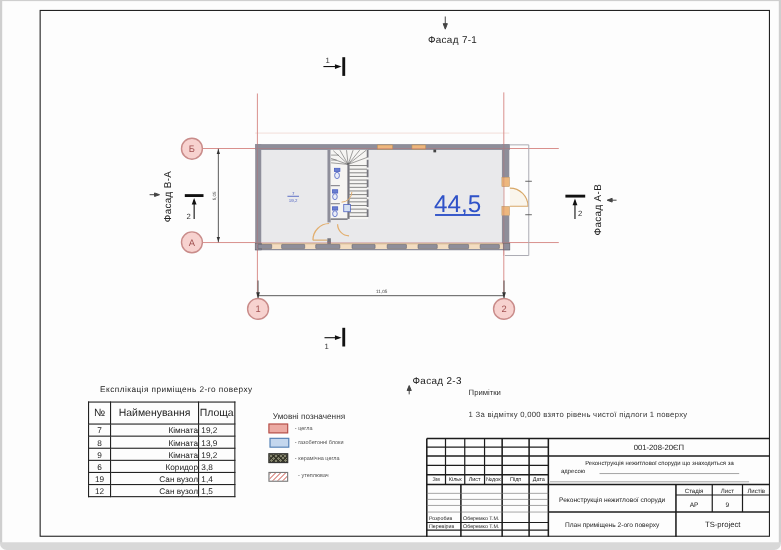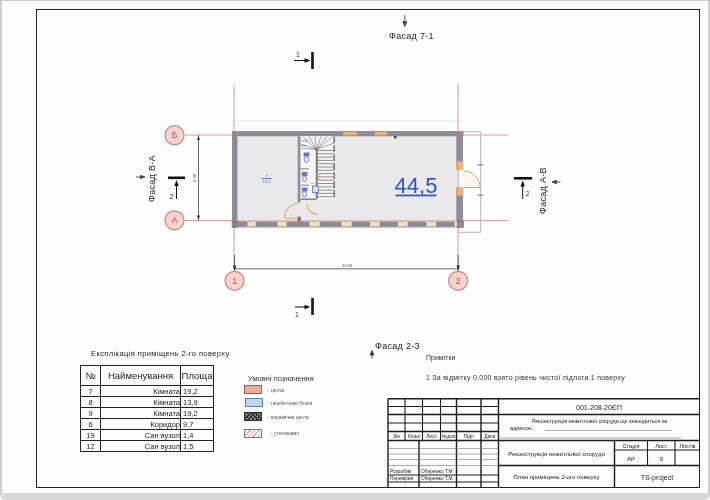--- a/index.html
+++ b/index.html
@@ -237,21 +237,21 @@
           <td class="c3">13,9</td>
         </tr>
     <tr>
           <td class="c1">9</td>
           <td class="c2">Кімната</td>
           <td class="c3">19,2</td>
         </tr>
     <tr>
           <td class="c1">6</td>
           <td class="c2">Коридор</td>
-          <td class="c3">9,7</td>
+          <td class="c3">3,8</td>
         </tr>
     <tr>
           <td class="c1">19</td>
           <td class="c2">Сан вузол</td>
           <td class="c3">1,4</td>
         </tr>
     <tr>
           <td class="c1">12</td>
           <td class="c2">Сан вузол</td>
           <td class="c3">1,5</td>

